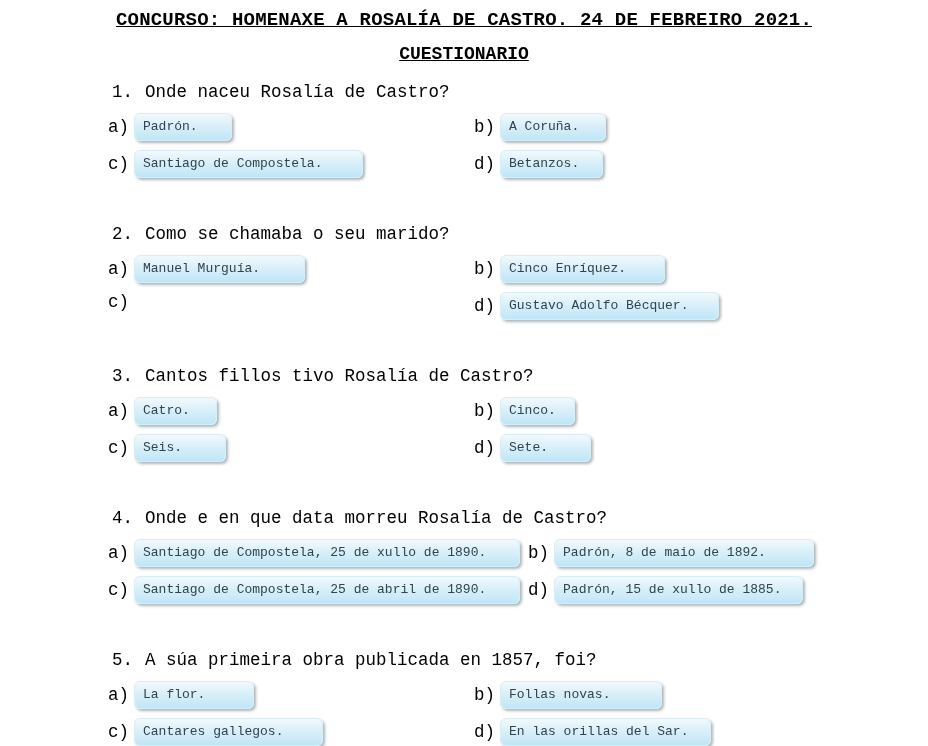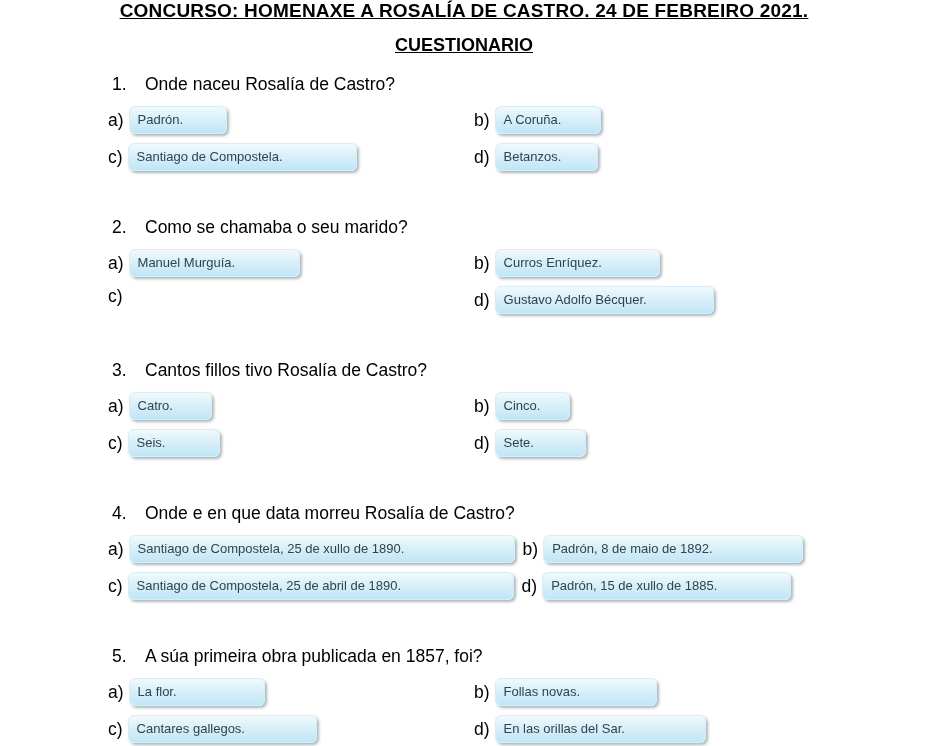--- a/index.html
+++ b/index.html
@@ -1,22 +1,23 @@
 <!DOCTYPE html>
 <html><head>
 <meta charset="utf-8">
 <style>
   * { margin: 0; padding: 0; box-sizing: border-box; }
   html, body { background: #ffffff; }
   .page {
     width: 928px;
     height: 746px;
     background: #ffffff;
-    font-family: Liberation Sans, sans-serif;
+    font-family: Liberation Mono, monospace;
     color: #000000;
+    padding-top: 9px;
     overflow: hidden;
   }
   .title {
     text-align: center;
     font-weight: bold;
     font-size: 19px;
     text-decoration: underline;
     letter-spacing: 0.2px;
   }
   .subtitle {
@@ -119,21 +120,21 @@
         <span class="q-number">2.</span>
         <span>Como se chamaba o seu marido?</span>
       </div>
       <div class="opt-row">
         <div class="opt opt-first">
           <span class="opt-label">a)</span>
           <span class="answer-box" style="width:171px">Manuel Murguía.</span>
         </div>
         <div class="opt">
           <span class="opt-label">b)</span>
-          <span class="answer-box" style="width:165px">Curros Enríquez.</span>
+          <span class="answer-box" style="width:165px">Cinco Enríquez.</span>
         </div>
       </div>
       <div class="opt-row">
         <div class="opt opt-first">
           <span class="opt-label">c)</span>
         </div>
         <div class="opt">
           <span class="opt-label">d)</span>
           <span class="answer-box" style="width:219px">Gustavo Adolfo Bécquer.</span>
         </div>
@@ -195,21 +196,21 @@
     </div>
 
     <div class="question">
       <div class="q-line">
         <span class="q-number">5.</span>
         <span>A súa primeira obra publicada en 1857, foi?</span>
       </div>
       <div class="opt-row">
         <div class="opt opt-first">
           <span class="opt-label">a)</span>
-          <span class="answer-box" style="width:136px">La flor.</span>
+          <span class="answer-box" style="width:120px">La flor.</span>
         </div>
         <div class="opt">
           <span class="opt-label">b)</span>
           <span class="answer-box" style="width:162px">Follas novas.</span>
         </div>
       </div>
       <div class="opt-row">
         <div class="opt opt-first">
           <span class="opt-label">c)</span>
           <span class="answer-box" style="width:189px">Cantares gallegos.</span>

